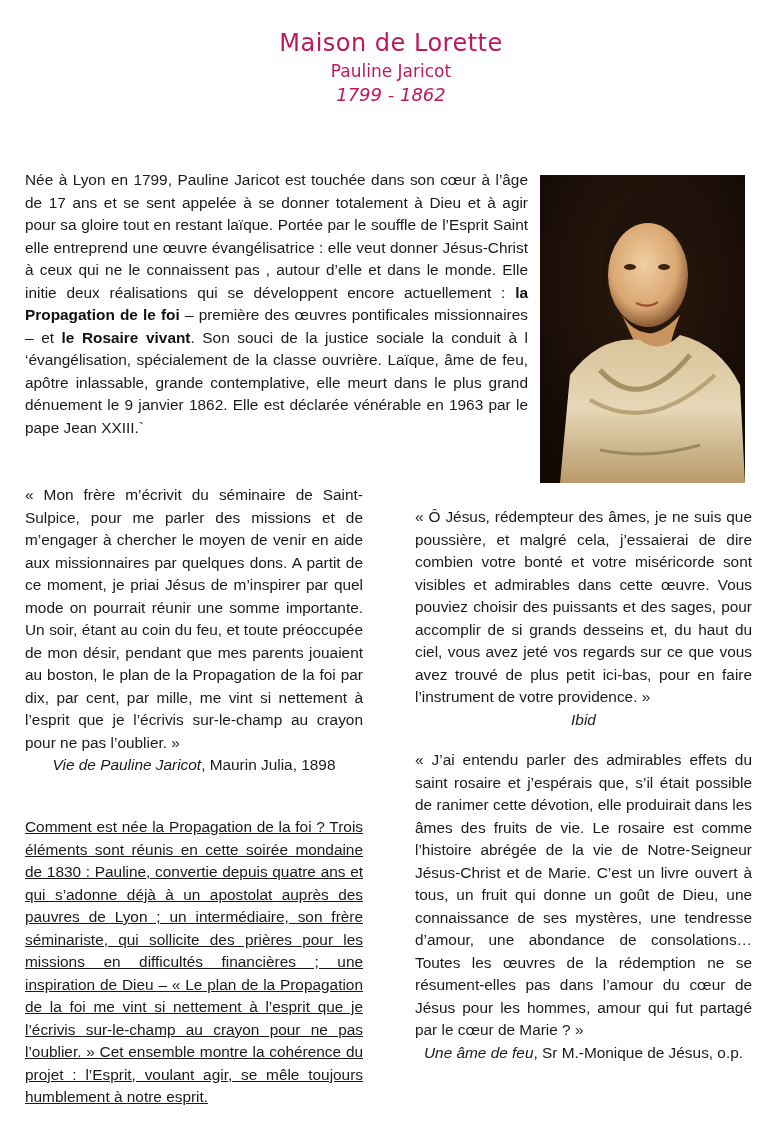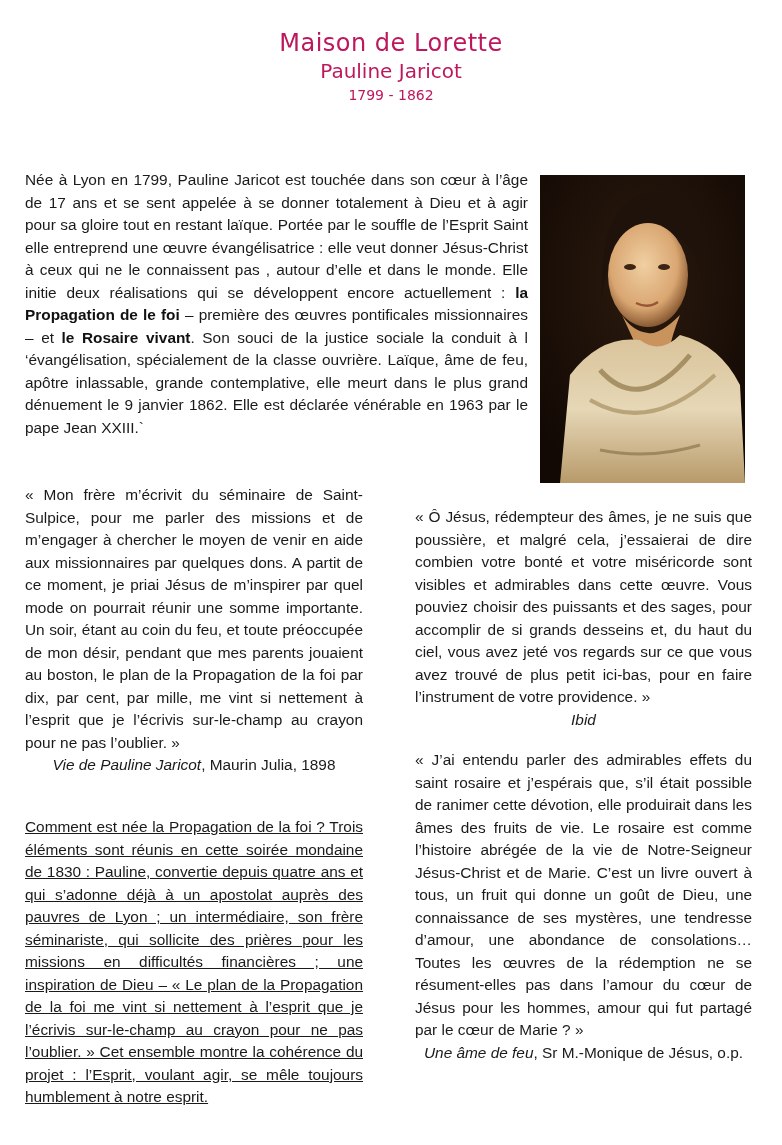--- a/index.html
+++ b/index.html
@@ -1,22 +1,22 @@
 <!DOCTYPE html>
 <html><head>
   <meta charset="utf-8">
   <style>
     html, body { margin: 0; padding: 0; background: #ffffff; }
     body { width: 782px; height: 1145px; position: relative; overflow: hidden;
            font-family: "Liberation Sans", "DejaVu Sans", sans-serif; color: #1a1a1a; }
     .header { position: absolute; left: 0; top: 28px; width: 782px; text-align: center; color: #be185d;
               font-family: "DejaVu Sans", sans-serif; }
     .title { font-size: 24px; letter-spacing: 0.5px; line-height: 30px; }
-    .subtitle { font-size: 20px; line-height: 26px; }
-    .dates { font-size: 14px; line-height: 22px; }
+    .subtitle { font-size: 17px; line-height: 26px; }
+    .dates { font-size: 18px; line-height: 22px; font-style: italic; }
     .p { position: absolute; font-size: 15.4px; line-height: 22.5px; text-align: justify; margin: 0;
          text-justify: inter-word; }
     .intro { left: 25px; top: 169px; width: 503px; }
     .bold { font-weight: bold; color: #111; }
     .portrait { position: absolute; left: 540px; top: 175px; width: 205px; height: 308px; overflow: hidden;
                 background: #1b0f08; }
     .quote { }
     .q1 { left: 25px; top: 484px; width: 338px; }
     .p2 { left: 25px; top: 816px; width: 338px; text-decoration: underline; }
     .q2 { left: 415px; top: 506px; width: 337px; }

